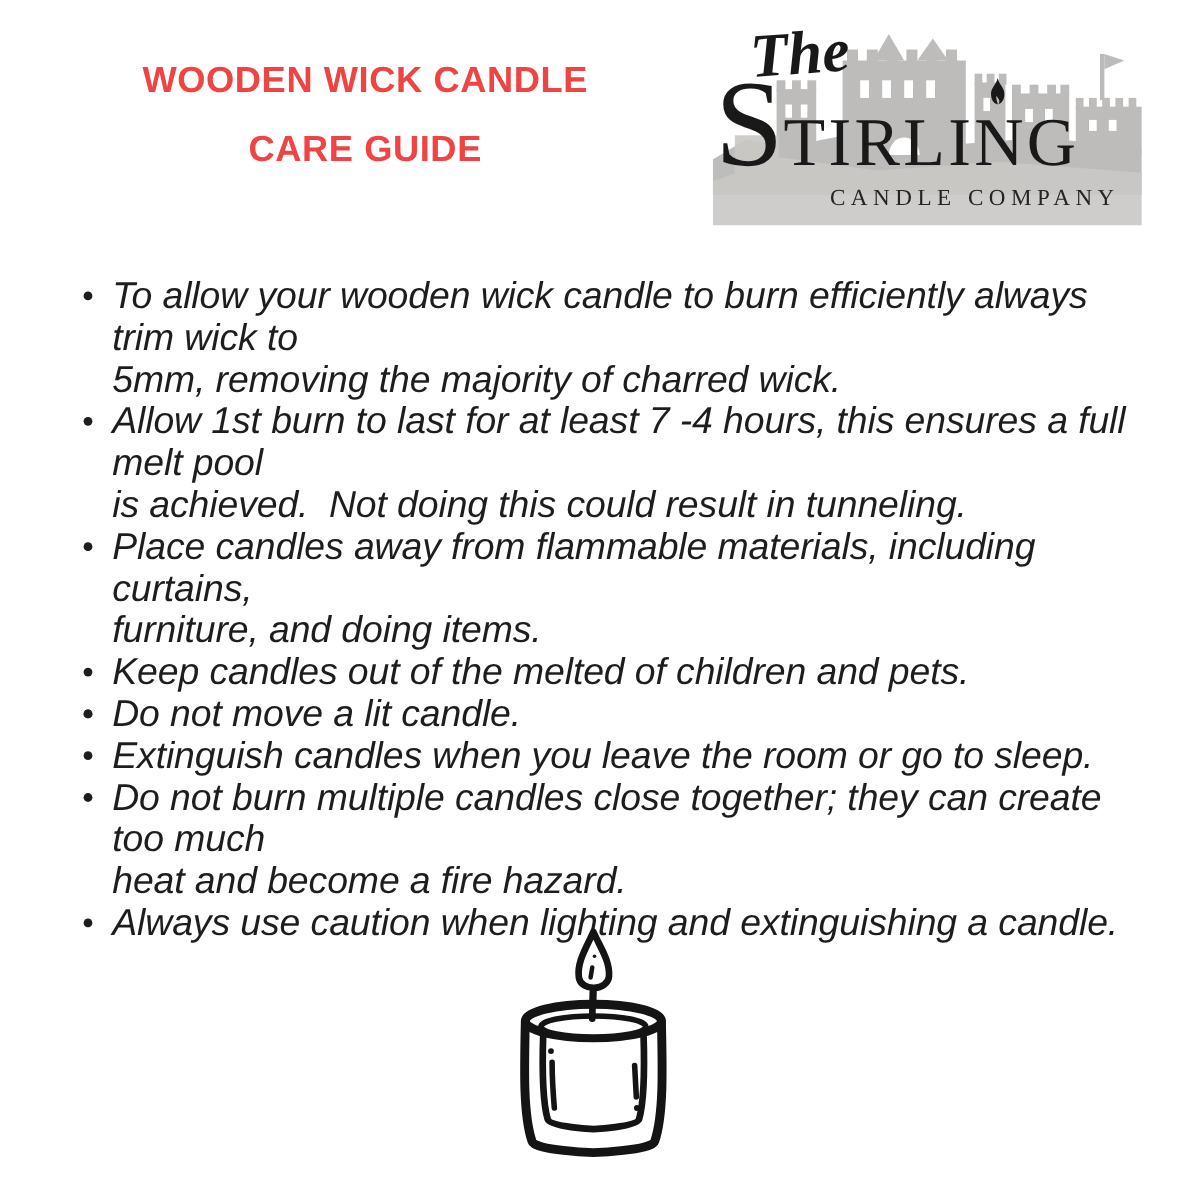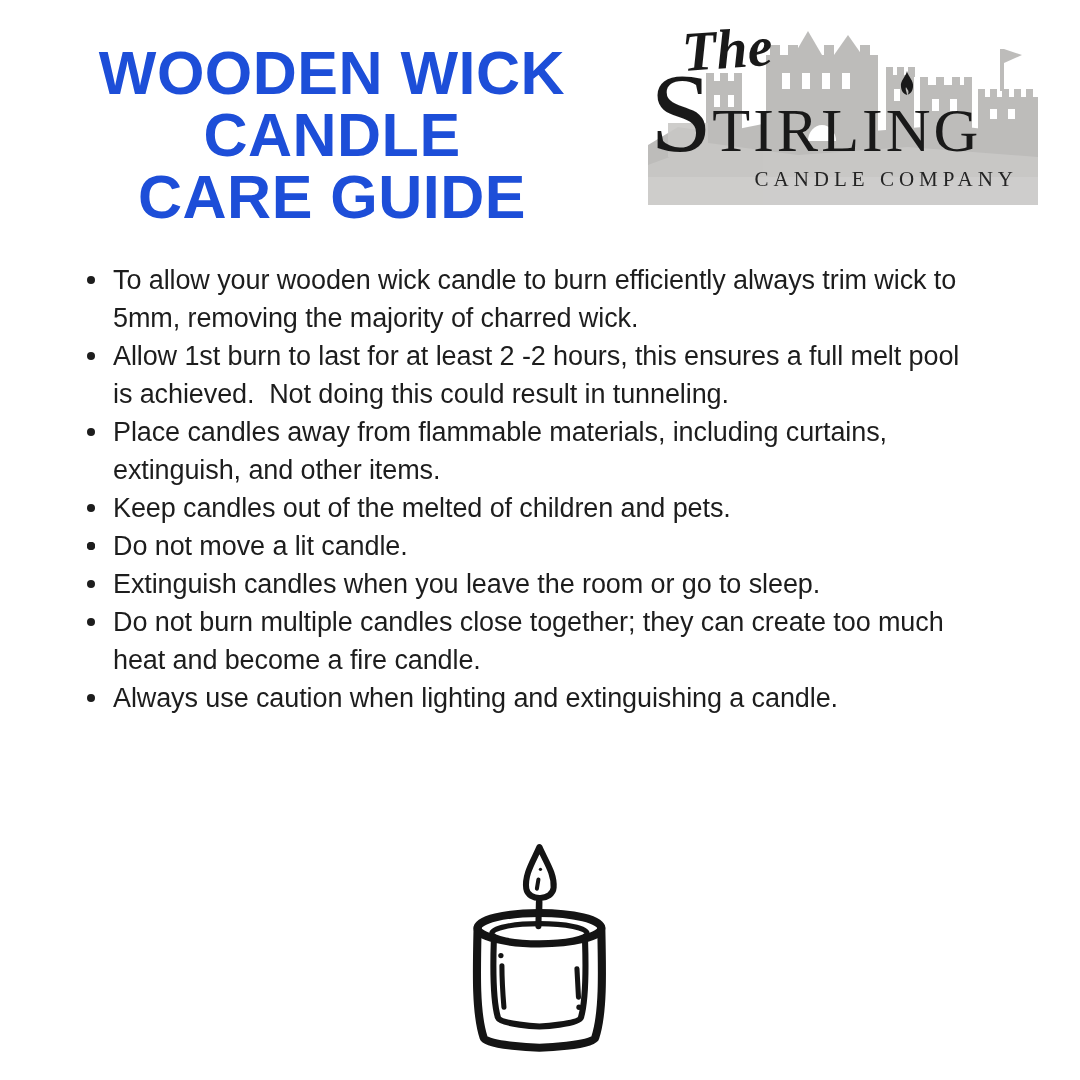--- a/index.html
+++ b/index.html
@@ -3,22 +3,22 @@
 <meta charset="utf-8">
 <style>
   html,body{margin:0;padding:0;background:#e8e8e8;}
   .page{
     position:relative;width:1080px;height:1080px;background:#ffffff;
     font-family:"Liberation Sans",sans-serif;overflow:hidden;margin:0 auto;
   }
   
   .title-block{
     position:absolute;left:22px;top:42px;width:620px;
-    text-align:center;color:#1d4ed8;font-weight:700;
-    font-size:61px;line-height:62px;letter-spacing:.5px;
+    text-align:center;color:#ef4444;font-weight:700;
+    font-size:33px;line-height:62px;letter-spacing:.5px;
   }
   
   .logo{position:absolute;left:648px;top:15px;width:390px;height:190px;}
   .logo-castle{position:absolute;left:0;top:0;width:100%;height:100%;}
   .logo-the{
     position:absolute;left:34px;top:2px;
     font-family:"Liberation Serif",serif;font-style:italic;font-weight:700;
     font-size:56px;color:#191919;transform:rotate(-4deg);
   }
   .logo-name{
@@ -29,22 +29,22 @@
   .logo-name::first-letter{font-size:112px;letter-spacing:0;}
   .logo-flame{position:absolute;left:250px;top:56px;width:18px;height:26px;}
   .logo-tagline{
     position:absolute;right:20px;top:152px;
     font-family:Liberation Serif, serif;font-size:21px;letter-spacing:5px;
     color:#242424;white-space:nowrap;
   }
   
   .care-list{
     position:absolute;left:70px;top:246px;width:965px;
-    margin:15px;padding:0;list-style:none;
-    font-size:27px;line-height:38px;color:#1d1d1d;letter-spacing:-0.1px;
+    margin:4px;padding:0;list-style:none;
+    font-size:34px;line-height:38px;color:#1d1d1d;letter-spacing:-0.1px;font-style:italic;
   }
   .care-list li{position:relative;padding-left:28px;}
   .care-list li::before{
     content:"";position:absolute;left:2px;top:15px;
     width:8px;height:8px;border-radius:50%;background:#1d1d1d;
   }
   .care-line{white-space:pre-wrap;}
   
   .candle{position:absolute;left:452px;top:843px;width:185px;height:218px;}
 </style>
@@ -119,41 +119,41 @@
     </svg>
     <div class="logo-tagline">CANDLE COMPANY</div>
   </div>
 
   <ul class="care-list">
     <li>
       <div class="care-line">To allow your wooden wick candle to burn efficiently always trim wick to</div>
       <div class="care-line">5mm, removing the majority of charred wick.</div>
     </li>
     <li>
-      <div class="care-line">Allow 1st burn to last for at least 2 -2 hours, this ensures a full melt pool</div>
+      <div class="care-line">Allow 1st burn to last for at least 7 -4 hours, this ensures a full melt pool</div>
       <div class="care-line">is achieved.  Not doing this could result in tunneling.</div>
     </li>
     <li>
       <div class="care-line">Place candles away from flammable materials, including curtains,</div>
-      <div class="care-line">extinguish, and other items.</div>
+      <div class="care-line">furniture, and doing items.</div>
     </li>
     <li>
       <div class="care-line">Keep candles out of the melted of children and pets.</div>
     </li>
     <li>
     </li>
     <li>
       <div class="care-line">Do not move a lit candle.</div>
     </li>
     <li>
       <div class="care-line">Extinguish candles when you leave the room or go to sleep.</div>
     </li>
     <li>
       <div class="care-line">Do not burn multiple candles close together; they can create too much</div>
-      <div class="care-line">heat and become a fire candle.</div>
+      <div class="care-line">heat and become a fire hazard.</div>
     </li>
     <li>
       <div class="care-line">Always use caution when lighting and extinguishing a candle.</div>
     </li>
   </ul>
 
   <svg class="candle" viewBox="0 0 180 215" xmlns="http://www.w3.org/2000/svg" aria-hidden="true">
     <g fill="none" stroke="#141414" stroke-linecap="round" stroke-linejoin="round">
 
       <path stroke-width="6" fill="#ffffff" d="M85,4 C91,18 100,30 99,44 C98,57 74,58 72,45 C70,31 79,18 85,4 Z"></path>

